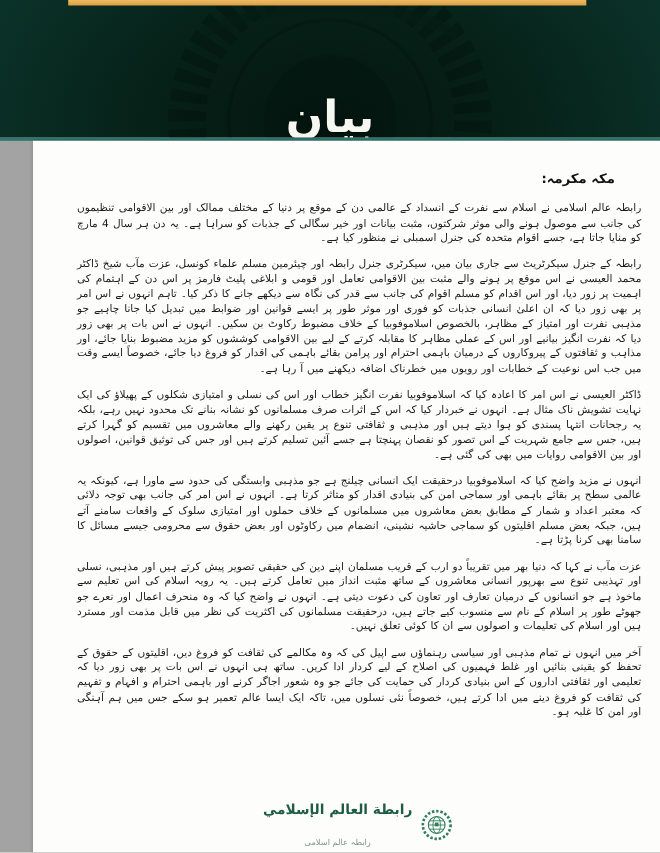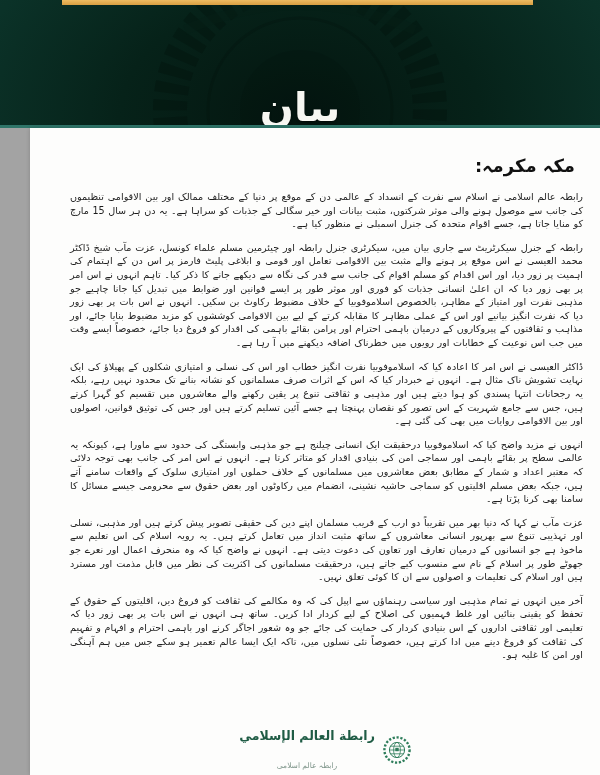--- a/index.html
+++ b/index.html
@@ -34,22 +34,22 @@
     background:#fdfdfc;
     box-shadow:0 0 4px rgba(0,0,0,.18);
     overflow:hidden;
   }
   .content{
     direction:rtl;
     padding:27px 38px 62px 40px;
     color:#1b1b1b;
   }
   .dateline{
-    margin:0 8px 14px 0;
-    font-size:18px;font-weight:700;color:#111;
+    margin:0 24px 14px 0;
+    font-size:12px;font-weight:700;color:#111;
   }
   .content p{
     margin:0 0 10px 0;
     font-size:9.6px;line-height:1.42;
     text-align:justify;text-align-last:right;
     word-spacing:.5px;
   }
   
   .logo-block{
     position:absolute;bottom:5px;left:0;right:0;
@@ -77,21 +77,21 @@
       <circle cx="210" cy="140" r="92" fill="none" stroke="rgba(2,14,10,0.4)" stroke-width="3"></circle>
       <circle cx="210" cy="140" r="60" fill="rgba(2,14,10,0.28)"></circle>
       <path d="M 95 60 Q 210 10 325 60" fill="none" stroke="rgba(5,30,22,0.5)" stroke-width="10"></path>
     </svg>
     <h1 class="title">بيان</h1>
   </header>
 
   <article class="sheet">
     <div class="content">
       <h2 class="dateline">مکہ مکرمہ:</h2>
-      <p>رابطہ عالم اسلامی نے اسلام سے نفرت کے انسداد کے عالمی دن کے موقع پر دنیا کے مختلف ممالک اور بین الاقوامی تنظیموں کی جانب سے موصول ہونے والی موثر شرکتوں، مثبت بیانات اور خیر سگالی کے جذبات کو سراہا ہے۔ یہ دن ہر سال 15 مارچ کو منایا جاتا ہے، جسے اقوام متحدہ کی جنرل اسمبلی نے منظور کیا ہے۔</p>
+      <p>رابطہ عالم اسلامی نے اسلام سے نفرت کے انسداد کے عالمی دن کے موقع پر دنیا کے مختلف ممالک اور بین الاقوامی تنظیموں کی جانب سے موصول ہونے والی موثر شرکتوں، مثبت بیانات اور خیر سگالی کے جذبات کو سراہا ہے۔ یہ دن ہر سال 4 مارچ کو منایا جاتا ہے، جسے اقوام متحدہ کی جنرل اسمبلی نے منظور کیا ہے۔</p>
       <p>رابطہ کے جنرل سیکرٹریٹ سے جاری بیان میں، سیکرٹری جنرل رابطہ اور چیئرمین مسلم علماء کونسل، عزت مآب شیخ ڈاکٹر محمد العیسی نے اس موقع پر ہونے والے مثبت بین الاقوامی تعامل اور قومی و ابلاغی پلیٹ فارمز پر اس دن کے اہتمام کی اہمیت پر زور دیا، اور اس اقدام کو مسلم اقوام کی جانب سے قدر کی نگاہ سے دیکھے جانے کا ذکر کیا۔ تاہم انہوں نے اس امر پر بھی زور دیا کہ ان اعلیٰ انسانی جذبات کو فوری اور موثر طور پر ایسے قوانین اور ضوابط میں تبدیل کیا جانا چاہیے جو مذہبی نفرت اور امتیاز کے مظاہر، بالخصوص اسلاموفوبیا کے خلاف مضبوط رکاوٹ بن سکیں۔ انہوں نے اس بات پر بھی زور دیا کہ نفرت انگیز بیانیے اور اس کے عملی مظاہر کا مقابلہ کرتے کے لیے بین الاقوامی کوششوں کو مزید مضبوط بنایا جائے، اور مذاہب و ثقافتوں کے پیروکاروں کے درمیان باہمی احترام اور پرامن بقائے باہمی کی اقدار کو فروغ دیا جائے، خصوصاً ایسے وقت میں جب اس نوعیت کے خطابات اور رویوں میں خطرناک اضافہ دیکھنے میں آ رہا ہے۔</p>
       <p>ڈاکٹر العیسی نے اس امر کا اعادہ کیا کہ اسلاموفوبیا نفرت انگیز خطاب اور اس کی نسلی و امتیازی شکلوں کے پھیلاؤ کی ایک نہایت تشویش ناک مثال ہے۔ انہوں نے خبردار کیا کہ اس کے اثرات صرف مسلمانوں کو نشانہ بنانے تک محدود نہیں رہے، بلکہ یہ رجحانات انتہا پسندی کو ہوا دیتے ہیں اور مذہبی و ثقافتی تنوع پر یقین رکھنے والے معاشروں میں تقسیم کو گہرا کرتے ہیں، جس سے جامع شہریت کے اس تصور کو نقصان پہنچتا ہے جسے آئین تسلیم کرتے ہیں اور جس کی توثیق قوانین، اصولوں اور بین الاقوامی روایات میں بھی کی گئی ہے۔</p>
       <p>انہوں نے مزید واضح کیا کہ اسلاموفوبیا درحقیقت ایک انسانی چیلنج ہے جو مذہبی وابستگی کی حدود سے ماورا ہے، کیونکہ یہ عالمی سطح پر بقائے باہمی اور سماجی امن کی بنیادی اقدار کو متاثر کرتا ہے۔ انہوں نے اس امر کی جانب بھی توجہ دلائی کہ معتبر اعداد و شمار کے مطابق بعض معاشروں میں مسلمانوں کے خلاف حملوں اور امتیازی سلوک کے واقعات سامنے آتے ہیں، جبکہ بعض مسلم اقلیتوں کو سماجی حاشیہ نشینی، انضمام میں رکاوٹوں اور بعض حقوق سے محرومی جیسے مسائل کا سامنا بھی کرنا پڑتا ہے۔</p>
       <p>عزت مآب نے کہا کہ دنیا بھر میں تقریباً دو ارب کے قریب مسلمان اپنے دین کی حقیقی تصویر پیش کرتے ہیں اور مذہبی، نسلی اور تہذیبی تنوع سے بھرپور انسانی معاشروں کے ساتھ مثبت انداز میں تعامل کرتے ہیں۔ یہ رویہ اسلام کی اس تعلیم سے ماخوذ ہے جو انسانوں کے درمیان تعارف اور تعاون کی دعوت دیتی ہے۔ انہوں نے واضح کیا کہ وہ منحرف اعمال اور نعرے جو جھوٹے طور پر اسلام کے نام سے منسوب کیے جاتے ہیں، درحقیقت مسلمانوں کی اکثریت کی نظر میں قابل مذمت اور مسترد ہیں اور اسلام کی تعلیمات و اصولوں سے ان کا کوئی تعلق نہیں۔</p>
       <p>آخر میں انہوں نے تمام مذہبی اور سیاسی رہنماؤں سے اپیل کی کہ وہ مکالمے کی ثقافت کو فروغ دیں، اقلیتوں کے حقوق کے تحفظ کو یقینی بنائیں اور غلط فہمیوں کی اصلاح کے لیے کردار ادا کریں۔ ساتھ ہی انہوں نے اس بات پر بھی زور دیا کہ تعلیمی اور ثقافتی اداروں کے اس بنیادی کردار کی حمایت کی جائے جو وہ شعور اجاگر کرنے اور باہمی احترام و افہام و تفہیم کی ثقافت کو فروغ دینے میں ادا کرتے ہیں، خصوصاً نئی نسلوں میں، تاکہ ایک ایسا عالم تعمیر ہو سکے جس میں ہم آہنگی اور امن کا غلبہ ہو۔</p>
     </div>
 
     <footer class="logo-block">
       <svg class="emblem" viewBox="0 0 30 30" aria-hidden="true">
         <circle cx="15" cy="15" r="12.6" fill="none" stroke="#2E7D5B" stroke-width="2.4" stroke-dasharray="2.2 1.7"></circle>

